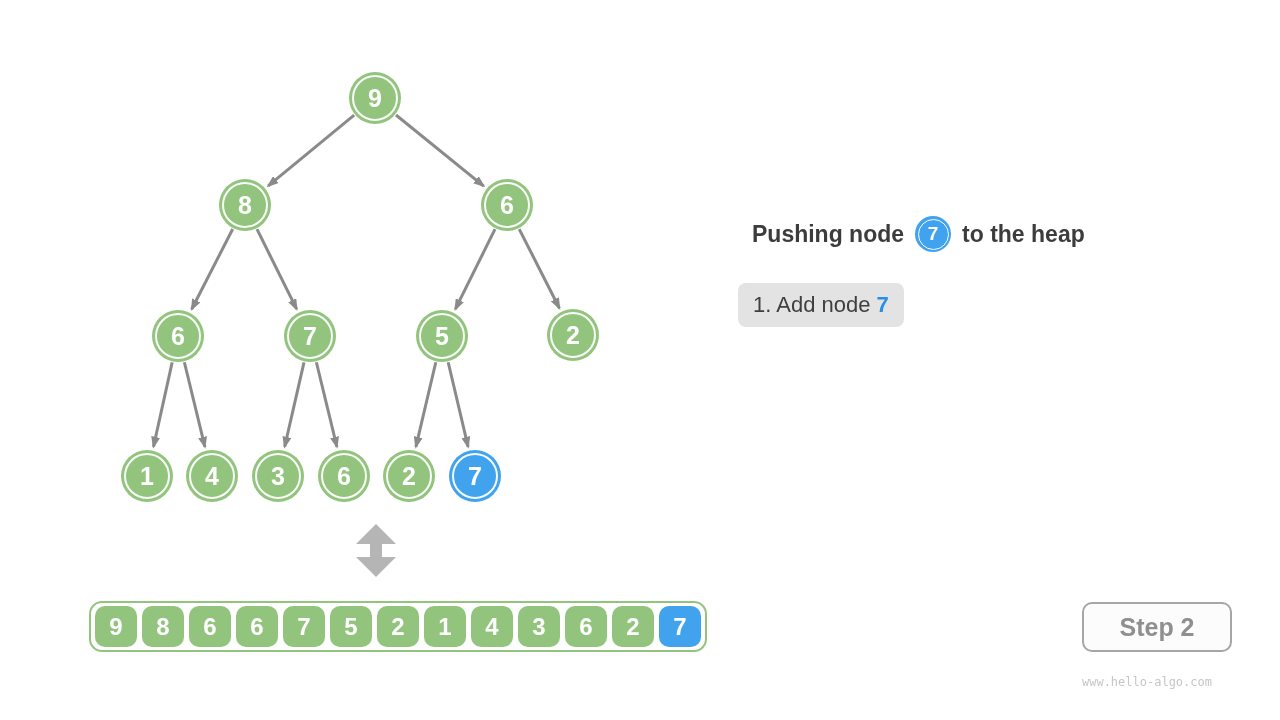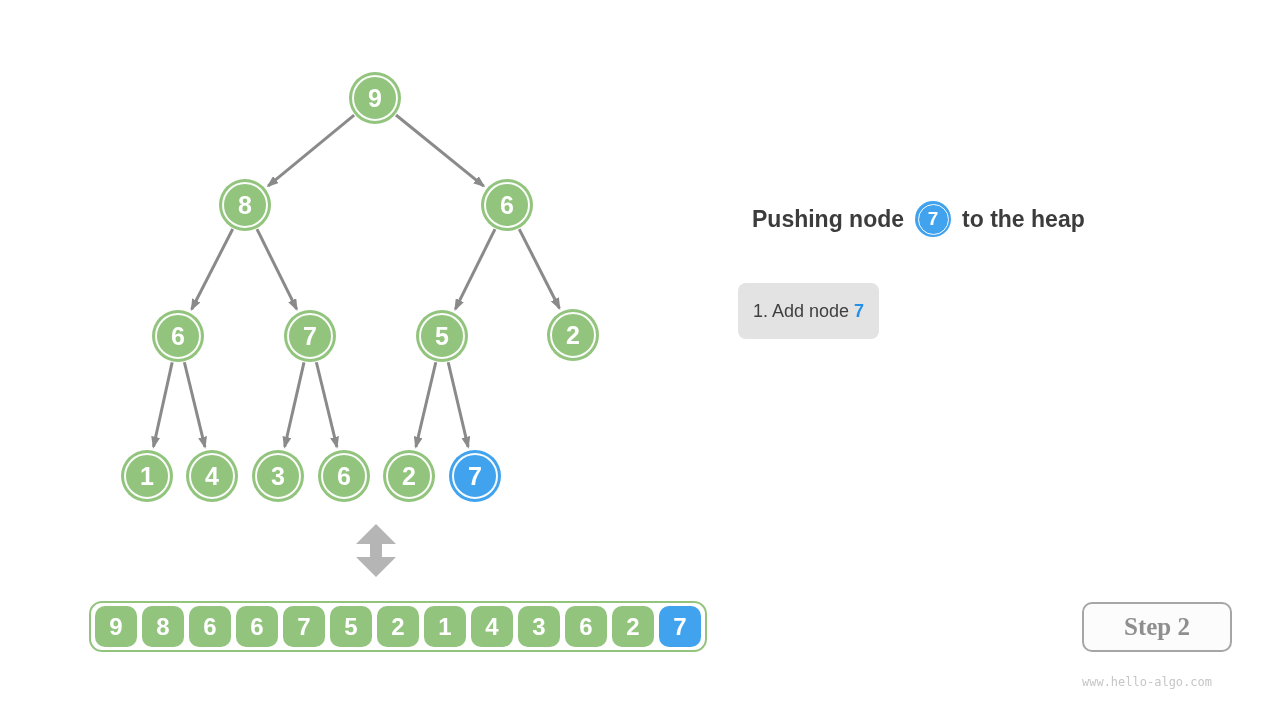--- a/index.html
+++ b/index.html
@@ -50,48 +50,48 @@
   .cell {
     width: 42px; height: 41px; border-radius: 10px;
     background: var(--green); color: #fff;
     display: flex; align-items: center; justify-content: center;
     font-size: 24px; font-weight: 700;
   }
   .cell.blue { background: var(--blue); }
 
   
   .caption-title {
-    position: absolute; left: 752px; top: 199px; height: 40px;
+    position: absolute; left: 752px; top: 214px; height: 40px;
     display: flex; align-items: center; gap: 11px;
     font-size: 23px; font-weight: 700; color: var(--text-dark);
   }
   .mini-node {
     width: 36px; height: 36px; border-radius: 50%;
     background: var(--blue); color: #fff; position: relative;
     display: inline-flex; align-items: center; justify-content: center;
     font-size: 19px; font-weight: 700; flex: 0 0 auto;
   }
   .mini-node::after {
     content: ""; position: absolute; inset: 2.5px;
     border: 1.5px solid rgba(255,255,255,0.95); border-radius: 50%;
   }
   .instruction {
-    position: absolute; left: 738px; top: 283px; height: 56px;
+    position: absolute; left: 738px; top: 283px; height: 44px;
     display: flex; align-items: center; padding: 16px 15px;
     background: var(--inst-bg); border-radius: 8px;
-    font-size: 18px; color: #3F3F3F; white-space: pre;
+    font-size: 22px; color: #3F3F3F; white-space: pre;
   }
   .instruction .hl { color: var(--hl-blue); font-weight: 700; }
 
   
   .step-badge {
     position: absolute; left: 1082px; top: 602px; width: 150px; height: 50px;
     border: 2px solid var(--step-border); border-radius: 10px; background: #FCFCFC;
     display: flex; align-items: center; justify-content: center;
-    font-family: Liberation Serif, serif;
+    font-family: Liberation Sans, sans-serif;
     font-size: 25px; font-weight: 700; color: var(--step-gray);
   }
 
   
   .watermark {
     position: absolute; right: 68px; top: 675px;
     font-family: "DejaVu Sans Mono", monospace;
     font-size: 12px; color: var(--watermark-gray);
   }
 </style>

